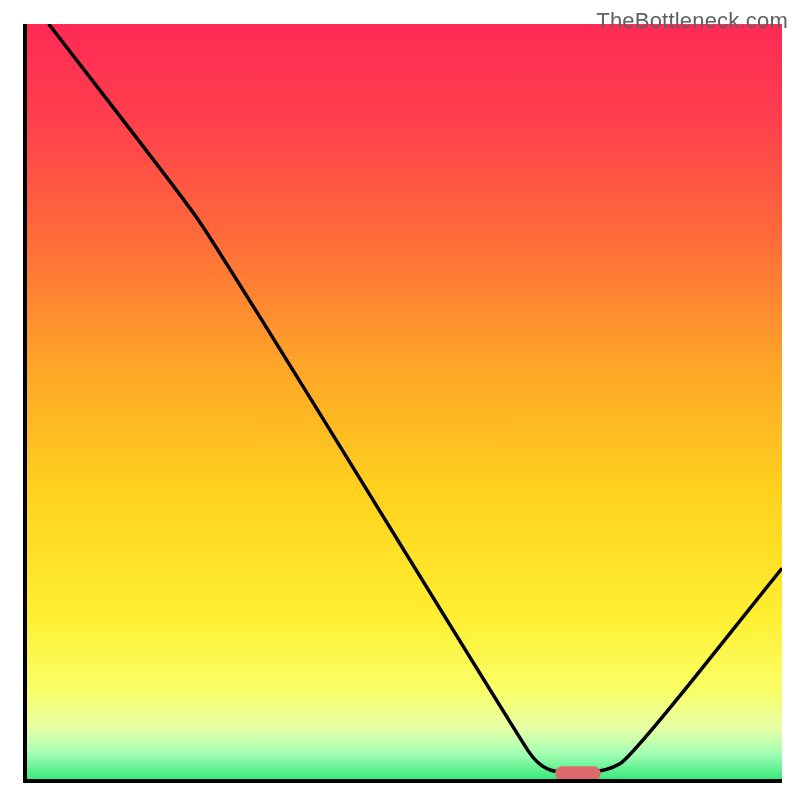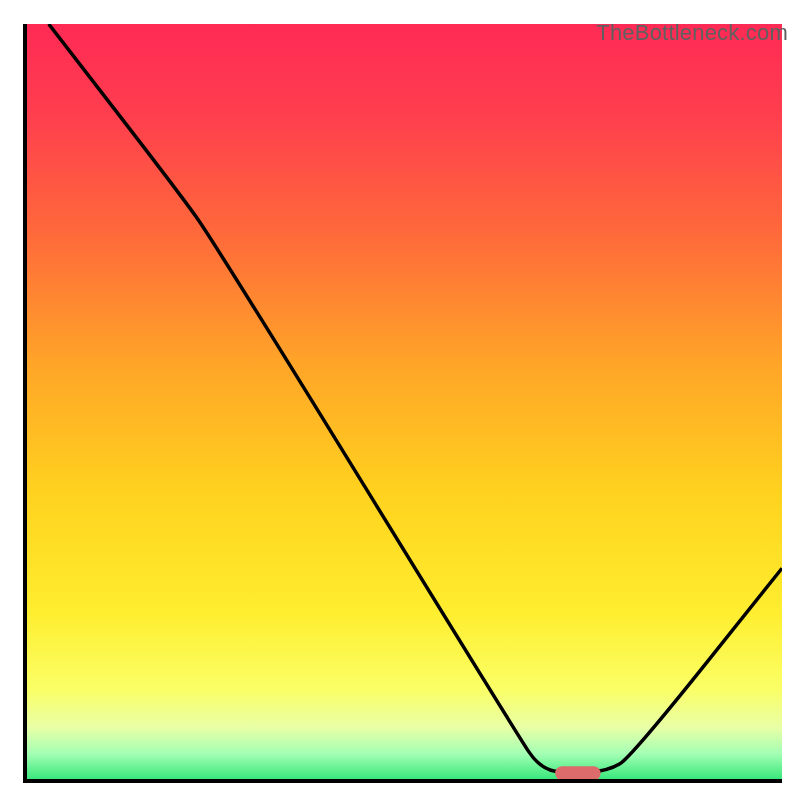--- a/index.html
+++ b/index.html
@@ -11,21 +11,21 @@
     background: #fff;
     font-family: Arial, Helvetica, sans-serif;
   }
   .chart-container {
     position: relative;
     width: 800px;
     height: 800px;
   }
   .watermark {
     position: absolute;
-    top: 20px;
+    top: 8px;
     right: 12px;
     color: #606060;
     font-size: 22px;
     font-weight: 400;
     letter-spacing: 0.2px;
     z-index: 5;
   }
   svg.plot {
     position: absolute;
     left: 22px;

